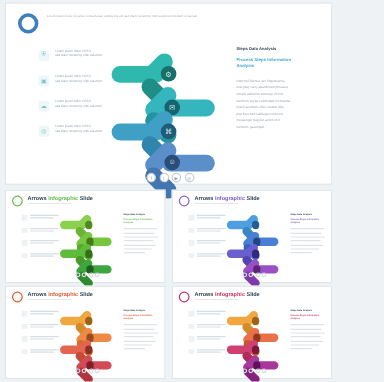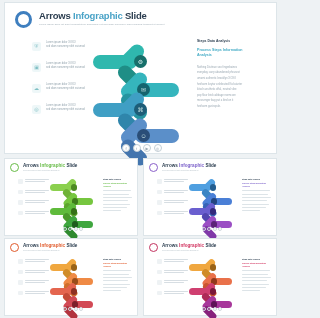--- a/index.html
+++ b/index.html
@@ -108,21 +108,20 @@
 </head>
 <body>
 
 <div class="page">
 
   <div class="slide-main">
 
     <div class="hdr">
       <div class="logo-ring"></div>
       <div class="hdr-txt">
-        <div class="title"><span class="t-a">Arrows </span><span class="t-b">Infographic</span><span class="t-c"> Slide</span></div>
         <div class="subtitle">Lorem ipsum dolor sit amet consectetuer adipiscing elit sed diam nonummy nibh euismod tincidunt ut laoreet</div>
       </div>
     </div>
 
     <div class="list">
       <div class="list-item">
         <div class="li-icon">⛨</div>
         <div class="li-txt">
           <div class="li-l1">Lorem ipsum dolor XOXO</div>
           <div class="li-l2">sed diam nonummy nibh euismod</div>

